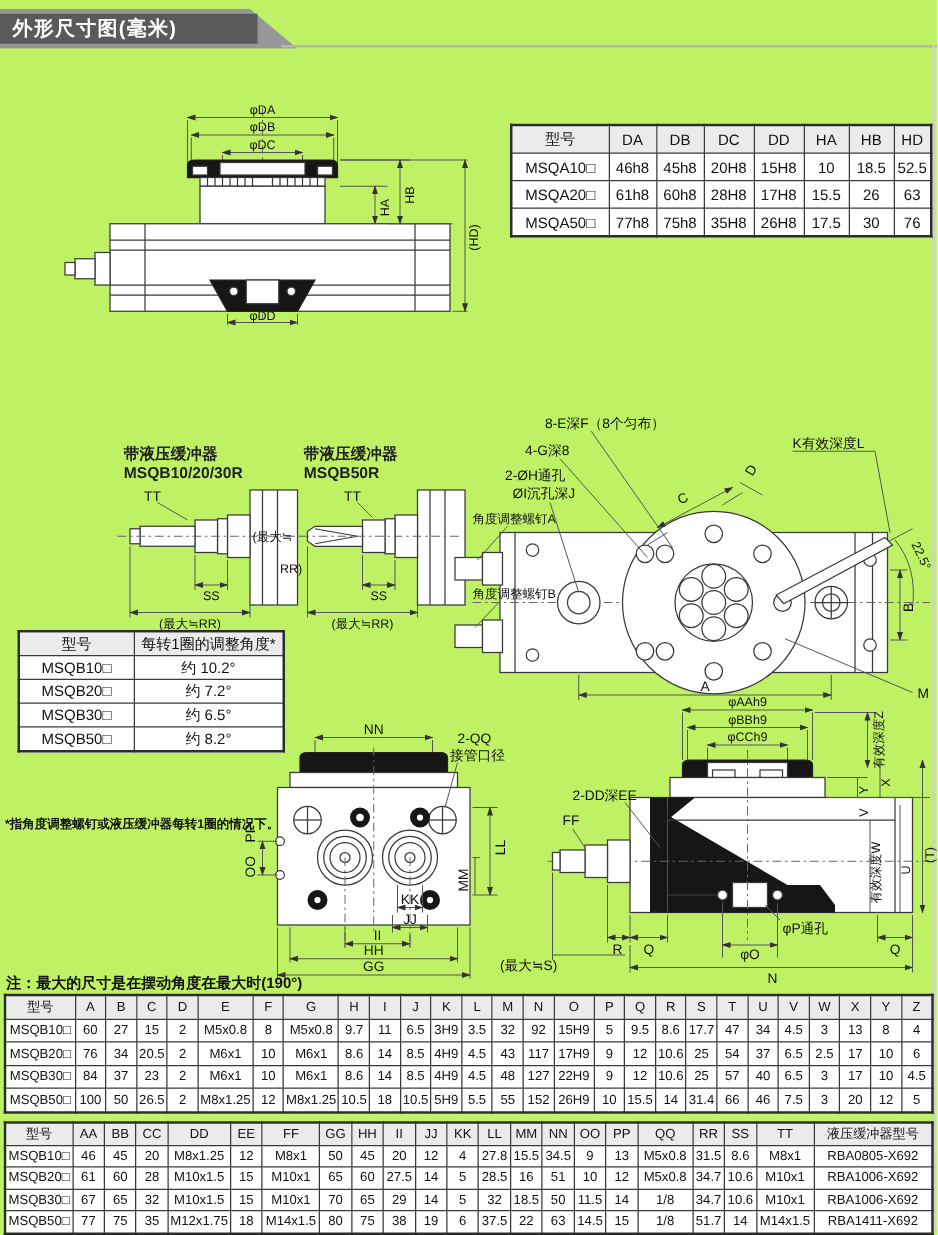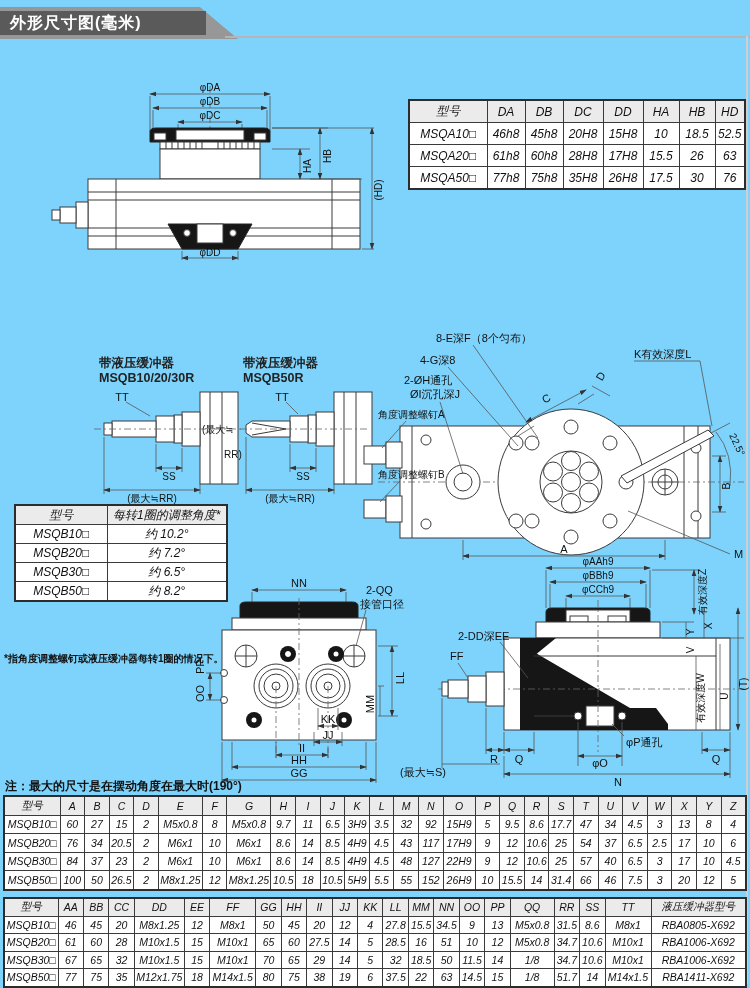--- a/index.html
+++ b/index.html
@@ -1,29 +1,29 @@
 <!DOCTYPE html>
 <html><head>
 <meta charset="utf-8">
 <style>
   html,body{margin:0;padding:0;background:#fff;}
   body{font-family:"Liberation Sans","DejaVu Sans",sans-serif;color:#111;}
-  #page{position:relative;width:750px;height:988px;background:#7dd3fc;overflow:hidden;}
+  #page{position:relative;width:750px;height:988px;background:#bef264;overflow:hidden;}
 
   
   .hdr-poly{position:absolute;left:0;top:7px;width:238px;height:32px;background:#979797;
     clip-path:polygon(0 0,84% 0,100% 100%,0 100%);}
   .hdr-bar{position:absolute;left:0;top:11px;width:196px;height:24px;background:#5a5a5a;
     display:flex;align-items:center;padding-left:10px;}
   .hdr-bar span{color:#fff;font-weight:bold;font-size:16px;letter-spacing:1px;}
   .hdr-rule{position:absolute;left:225px;top:36px;right:0;height:2px;background:#b5b5b5;}
   .edge-line{position:absolute;right:2px;top:36px;bottom:4px;width:2px;background:#cfcfcf;}
 
   
-  table.dt{border-collapse:collapse;table-layout:fixed;background:#fff;font-style:italic;}
+  table.dt{border-collapse:collapse;table-layout:fixed;background:#fff;}
   table.dt th,table.dt td{border:1px solid #3a3a3a;text-align:center;vertical-align:middle;
     padding:0 1px;overflow:hidden;white-space:nowrap;}
   table.dt th{background:#ebebeb;font-weight:normal;}
   table.dt{border:2px solid #2c2c2c;}
 
   #msqa-table{position:absolute;left:408px;top:99px;width:338px;font-size:12px;}
   #msqa-table th,#msqa-table td{height:21px;}
 
   #angle-table{position:absolute;left:14px;top:504px;width:212px;font-size:12px;}
   #angle-table th,#angle-table td{height:18px;}

